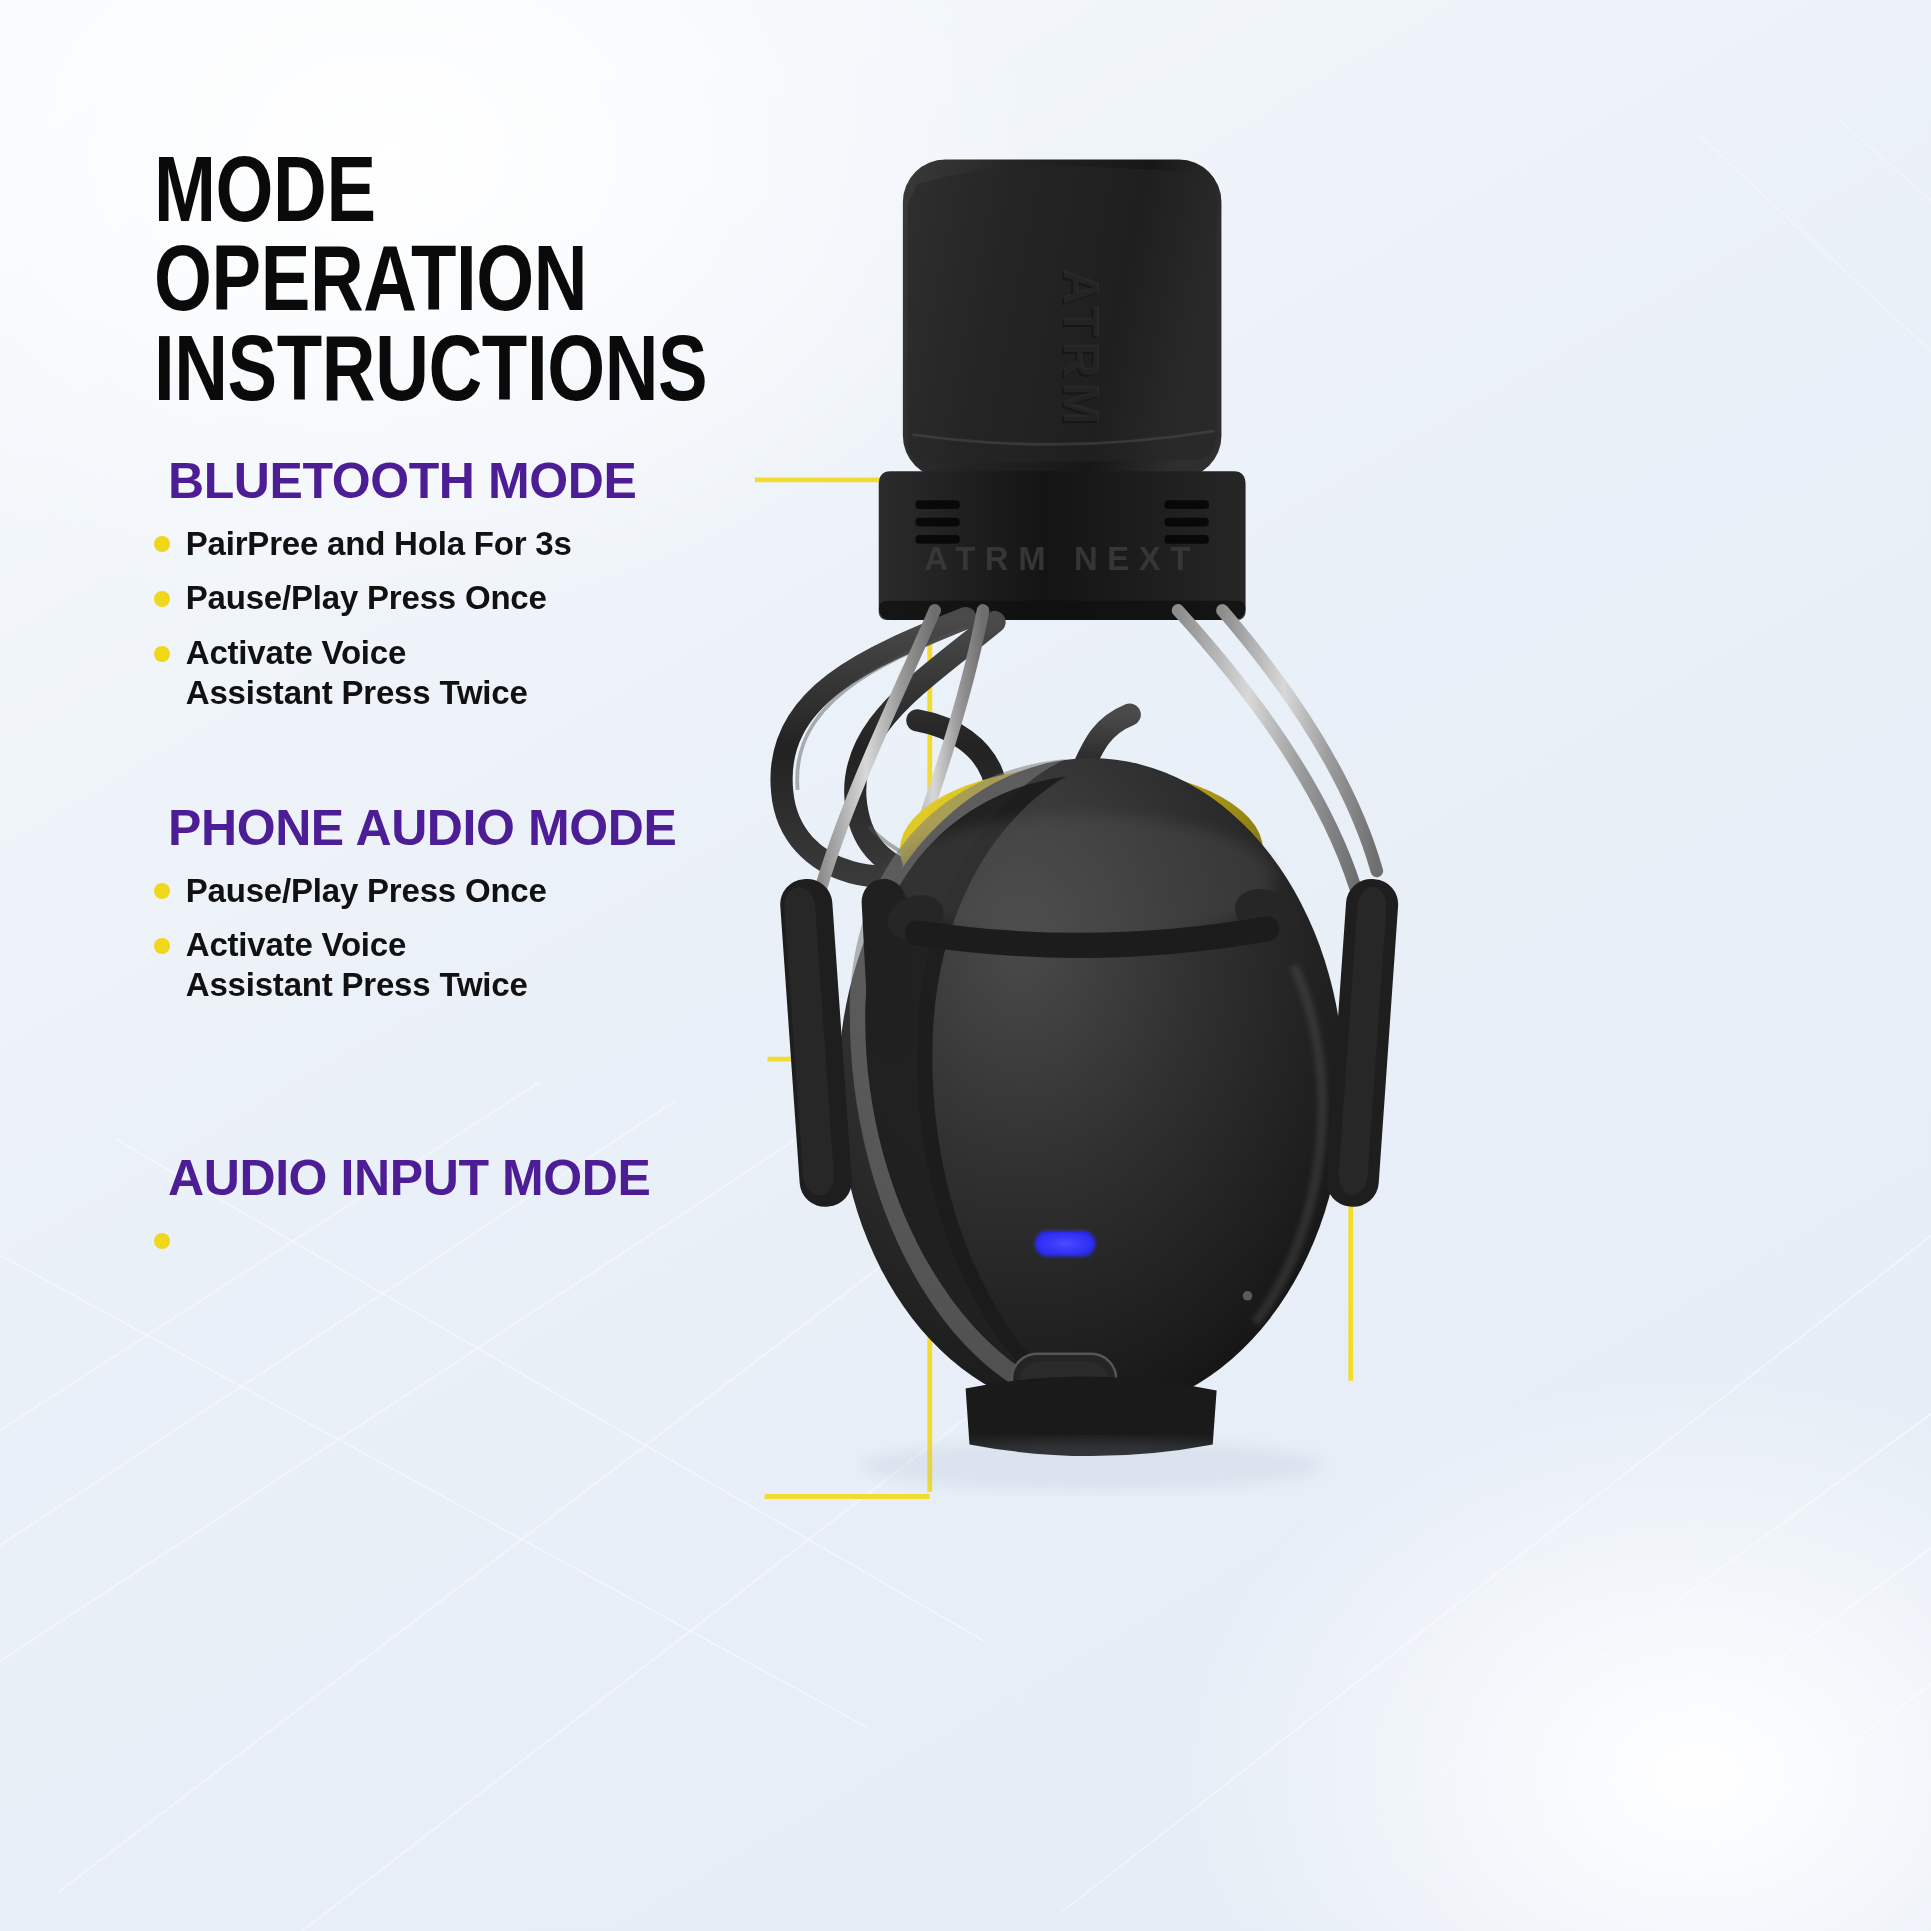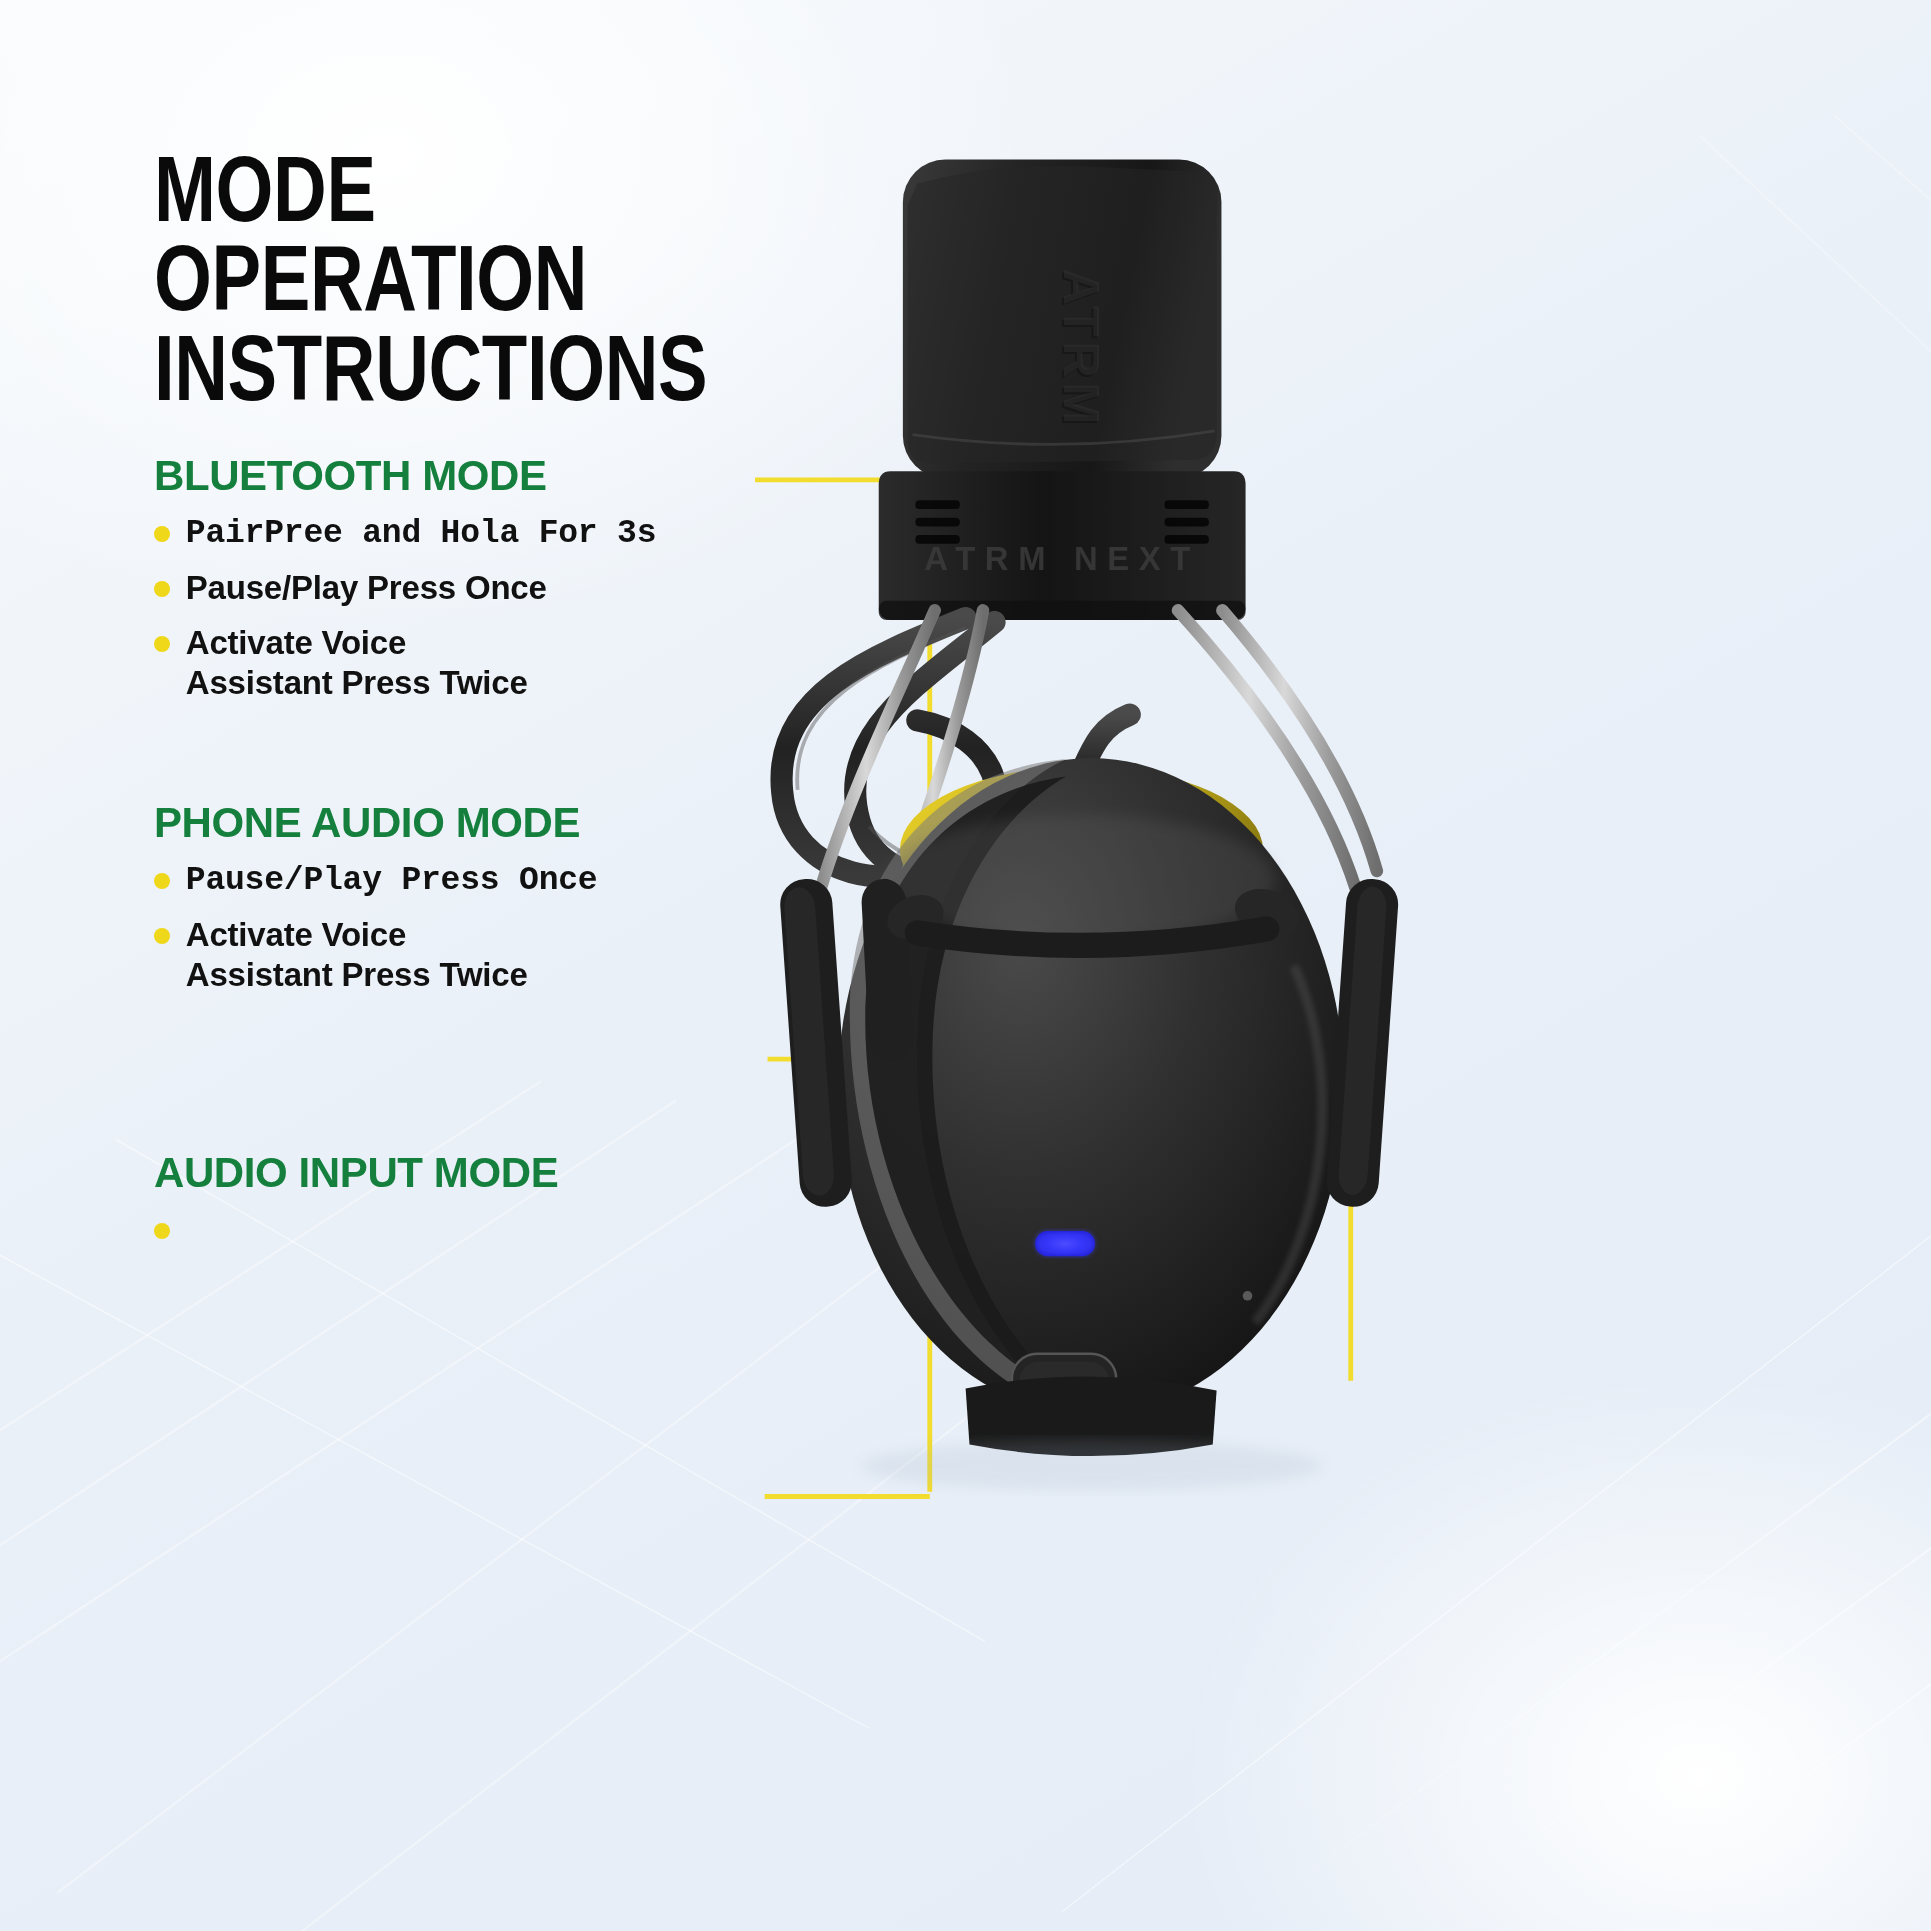--- a/index.html
+++ b/index.html
@@ -30,32 +30,33 @@
     color:#0a0a0a;
     transform:scaleX(0.80);
     transform-origin:left top;
     white-space:pre-line;
   }
 
   
   .section { position:absolute; left:154px; }
   .sec-title {
     font-weight:900;
-    font-size:42px;
+    font-size:50px;
     letter-spacing:-0.4px;
-    color:#15803d;
+    color:#4c1d95;
     white-space:nowrap;
     margin-bottom:13.5px;
+    margin-left:14px;
   }
   .bullets { list-style:none; }
   .bullet {
     display:flex; align-items:flex-start;
     margin-top:15.4px;
   }
-  .bullet:first-child { margin-top:11px;font-family:Liberation Mono, monospace; }
+  .bullet:first-child { margin-top:11px; }
   .dot {
     width:16.4px; height:16.4px; border-radius:50%;
     background:#EFD719;
     flex:0 0 16.4px;
     margin-top:12.6px;
     margin-right:15.4px;
   }
   .btxt {
     font-size:33px;
     font-weight:700;

